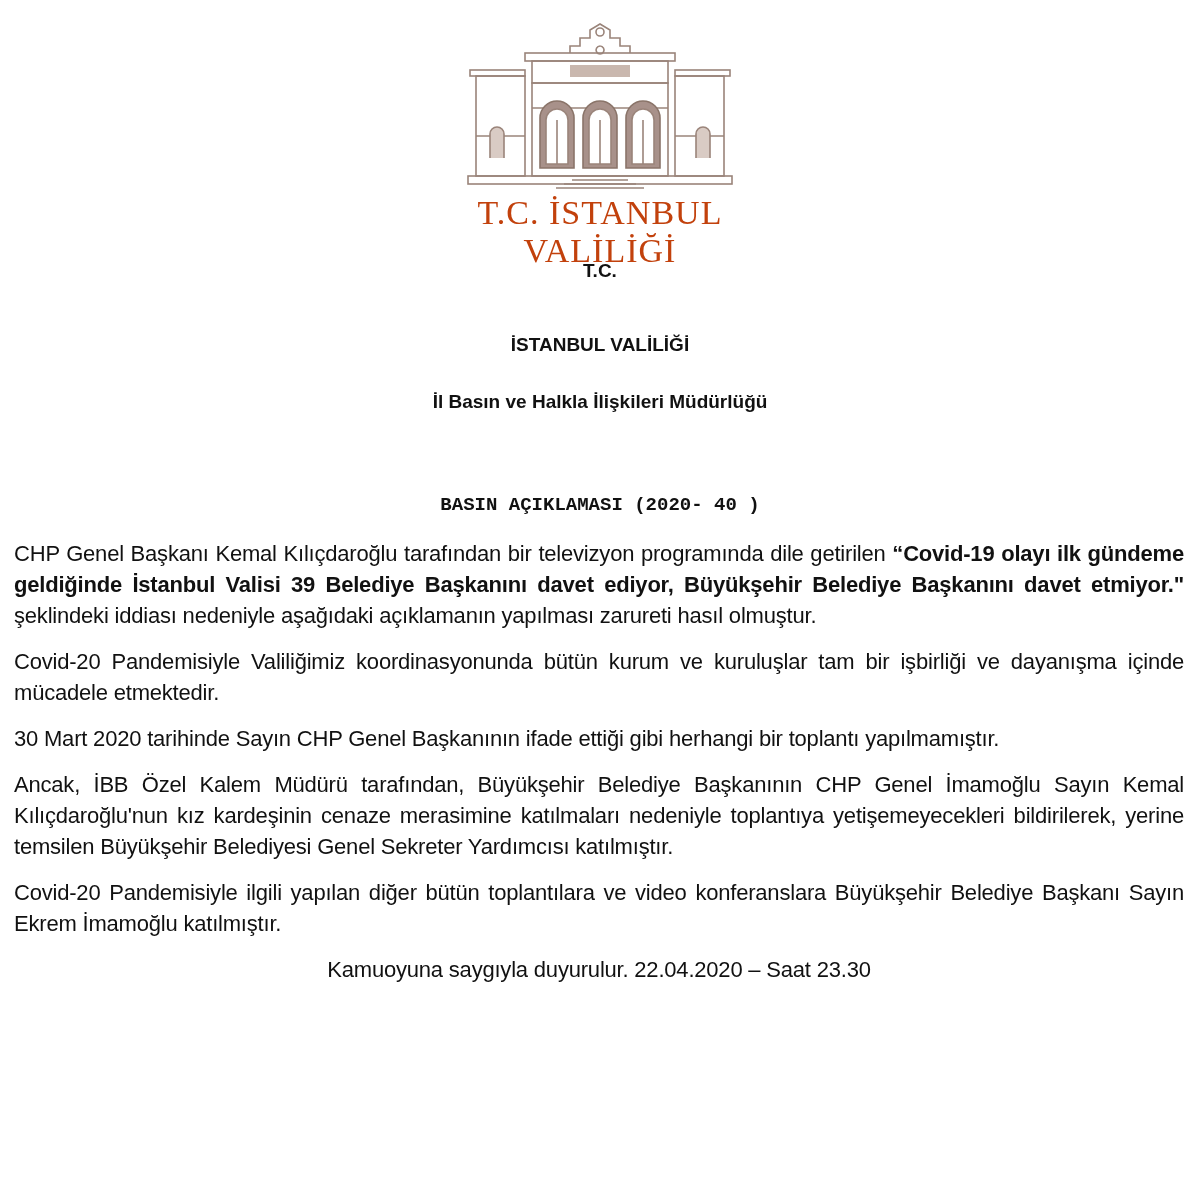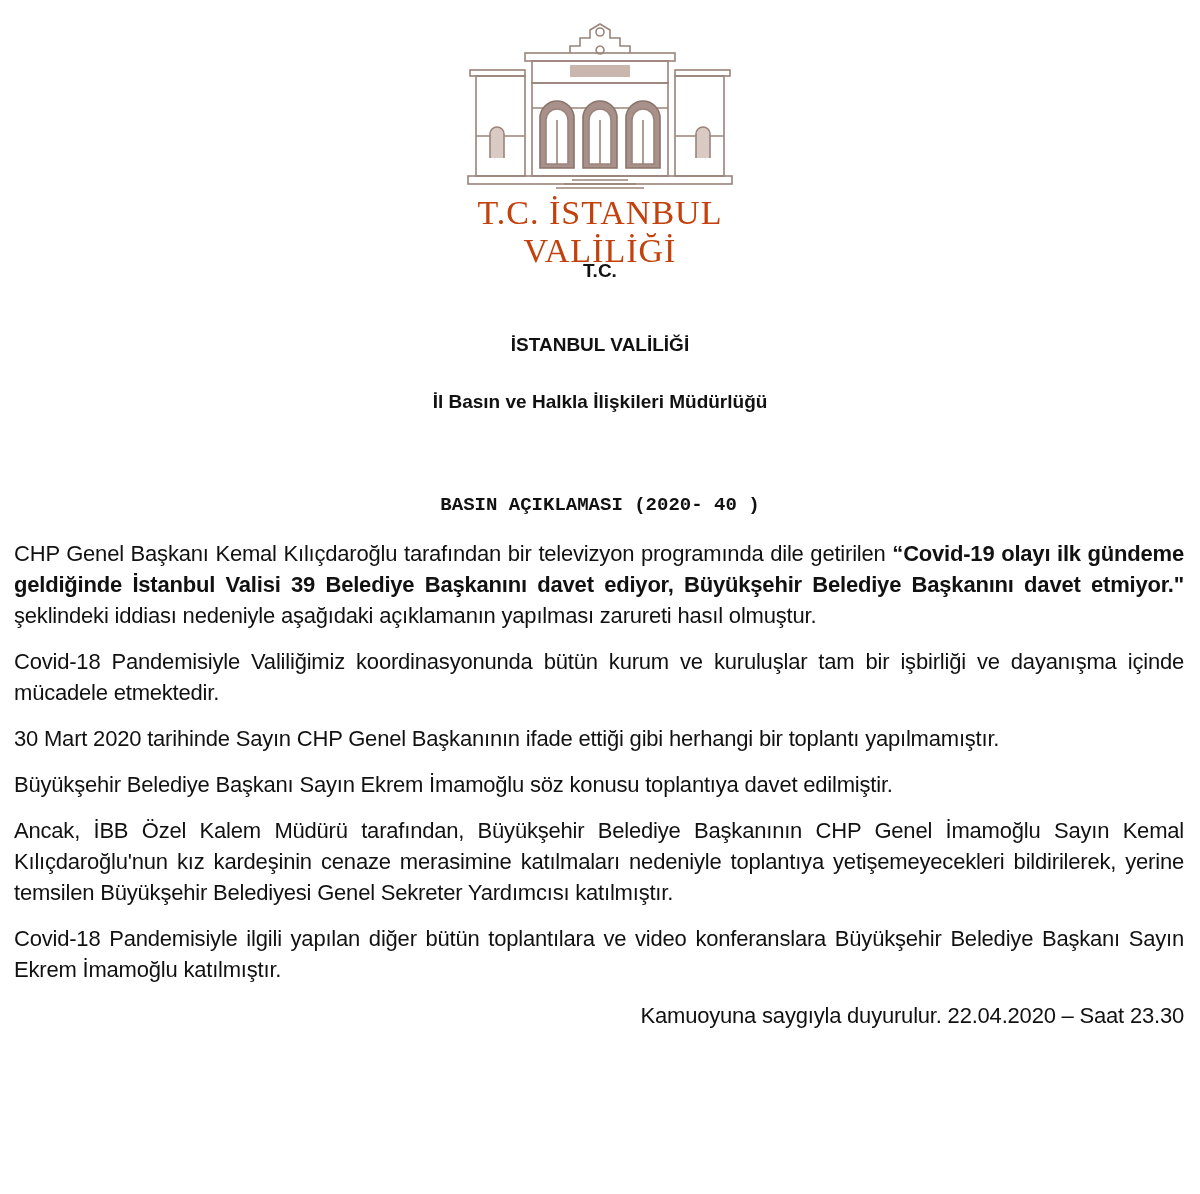--- a/index.html
+++ b/index.html
@@ -3,21 +3,21 @@
 <meta charset="utf-8">
 <style>
   html, body { margin:0; padding:0; background:#ffffff; }
   body { width:1200px; height:1194px; position:relative; overflow:hidden; font-family:"Liberation Sans", sans-serif; color:#111; }
   .logo { position:absolute; left:440px; top:8px; width:320px; height:236px; }
   .logo svg { display:block; }
   .logo-text { position:absolute; left:0; right:0; top:186px; text-align:center; font-family:"Liberation Serif", serif; font-size:34px; color:#c2410c; letter-spacing:1px; }
   .h { position:absolute; left:0; right:0; text-align:center; font-weight:bold; font-size:19px; color:#111; }
   .body { position:absolute; left:14px; width:1170px; top:538px; font-size:22px; line-height:31px; letter-spacing:-0.2px; }
   .body p { margin:0 0 15px 0; text-align:justify; }
-  .body p.last { text-align:right; }
+  .body p.last { text-align:center; }
   b { font-weight:bold; }
 </style>
 </head>
 <body>
 
 <div class="logo">
   <svg width="320" height="186" viewBox="0 0 320 186" fill="none" stroke="#9a847a" stroke-width="1.6">
 
     <path d="M130 45 L130 38 L140 38 L140 30 L150 30 L150 22 L160 16 L170 22 L170 30 L180 30 L180 38 L190 38 L190 45"></path>
     <circle cx="160" cy="24" r="4"></circle>
@@ -58,19 +58,18 @@
   <div class="logo-text">T.C. İSTANBUL VALİLİĞİ</div>
 </div>
 
 <div class="h" style="top:260px;">T.C.</div>
 <div class="h" style="top:334px;">İSTANBUL VALİLİĞİ</div>
 <div class="h" style="top:391px;">İl Basın ve Halkla İlişkileri Müdürlüğü</div>
 <div class="h" style="top:494px;font-family:Liberation Mono, monospace;">BASIN AÇIKLAMASI (2020- 40 )</div>
 
 <div class="body">
   <p><span>CHP Genel Başkanı Kemal Kılıçdaroğlu tarafından bir televizyon programında dile getirilen </span><b>“Covid-19 olayı ilk gündeme geldiğinde İstanbul Valisi 39 Belediye Başkanını davet ediyor, Büyükşehir Belediye Başkanını davet etmiyor."</b><span> şeklindeki iddiası nedeniyle aşağıdaki açıklamanın yapılması zarureti hasıl olmuştur.</span></p>
-  <p>Covid-18 Pandemisiyle Valiliğimiz koordinasyonunda bütün kurum ve kuruluşlar tam bir işbirliği ve dayanışma içinde mücadele etmektedir.</p>
+  <p>Covid-20 Pandemisiyle Valiliğimiz koordinasyonunda bütün kurum ve kuruluşlar tam bir işbirliği ve dayanışma içinde mücadele etmektedir.</p>
   <p>30 Mart 2020 tarihinde Sayın CHP Genel Başkanının ifade ettiği gibi herhangi bir toplantı yapılmamıştır.</p>
-  <p>Büyükşehir Belediye Başkanı Sayın Ekrem İmamoğlu söz konusu toplantıya davet edilmiştir.</p>
   <p>Ancak, İBB Özel Kalem Müdürü tarafından, Büyükşehir Belediye Başkanının CHP Genel İmamoğlu Sayın Kemal Kılıçdaroğlu'nun kız kardeşinin cenaze merasimine katılmaları nedeniyle toplantıya yetişemeyecekleri bildirilerek, yerine temsilen Büyükşehir Belediyesi Genel Sekreter Yardımcısı katılmıştır.</p>
-  <p>Covid-18 Pandemisiyle ilgili yapılan diğer bütün toplantılara ve video konferanslara Büyükşehir Belediye Başkanı Sayın Ekrem İmamoğlu katılmıştır.</p>
+  <p>Covid-20 Pandemisiyle ilgili yapılan diğer bütün toplantılara ve video konferanslara Büyükşehir Belediye Başkanı Sayın Ekrem İmamoğlu katılmıştır.</p>
   <p class="last">Kamuoyuna saygıyla duyurulur. 22.04.2020 – Saat 23.30</p>
 </div>
 
 </body></html>

